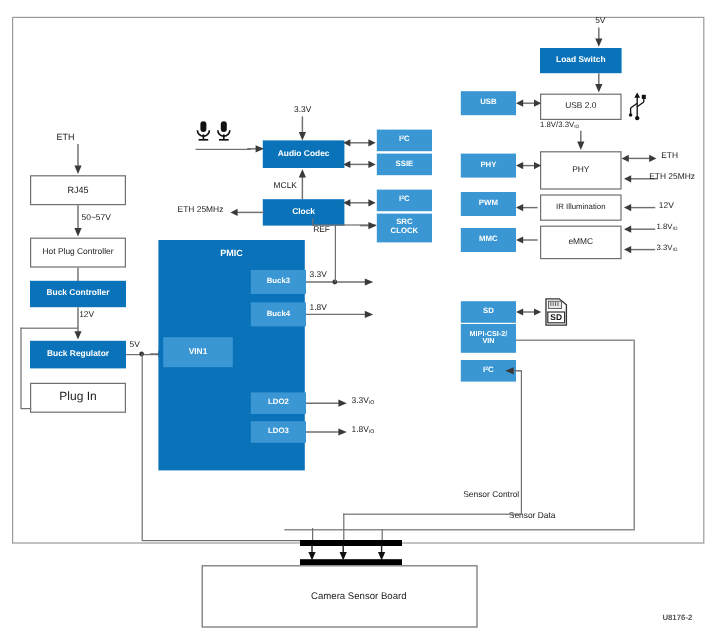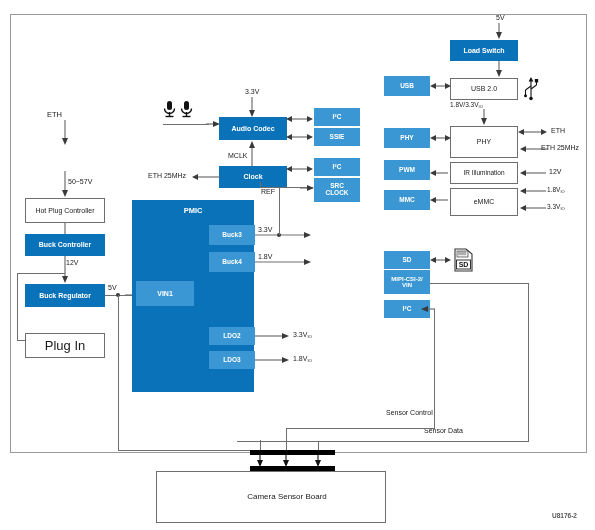--- a/index.html
+++ b/index.html
@@ -37,20 +37,23 @@
 <div id="root">
 
   <div class="frame" style="left:10px;top:14px;width:575px;height:437px;"></div>
 
   <div class="lbl" style="left:47px;top:110px;font-size:7.5px;">ETH</div>
   <svg class="ar" style="left:60px;top:120px;width:10px;height:26px;">
     <line x1="5" y1="0" x2="5" y2="20" stroke="#6f6f6f" stroke-width="1.2"></line>
     <polygon points="5,25 2,18 8,18" fill="#3a3a3a"></polygon>
   </svg>
 
+  <div class="blk blk-w" style="left:25px;top:146px;width:80px;height:25px;font-size:7.5px;">
+    <span>RJ45</span>
+  </div>
 
   <div class="lbl" style="left:68px;top:178px;font-size:7px;">50~57V</div>
   <svg class="ar" style="left:60px;top:171px;width:10px;height:27px;">
     <line x1="5" y1="0" x2="5" y2="21" stroke="#6f6f6f" stroke-width="1.2"></line>
     <polygon points="5,26 2,19 8,19" fill="#3a3a3a"></polygon>
   </svg>
 
   <div class="blk blk-w" style="left:25px;top:198px;width:80px;height:25px;font-size:7px;">
     <span>Hot Plug Controller</span>
   </div>
@@ -67,21 +70,21 @@
   <div class="lbl" style="left:66px;top:259px;font-size:7px;">12V</div>
   <svg class="ar" style="left:60px;top:256px;width:10px;height:28px;">
     <line x1="5" y1="0" x2="5" y2="22" stroke="#6f6f6f" stroke-width="1.2"></line>
     <polygon points="5,27 2,20 8,20" fill="#3a3a3a"></polygon>
   </svg>
 
   <div class="blk blk-b" style="left:25px;top:284px;width:80px;height:23px;font-size:7px;">
     <span>Buck Regulator</span>
   </div>
 
-  <div class="blk blk-w" style="left:25px;top:333px;width:80px;height:25px;font-size:13px;justify-content:center;">
+  <div class="blk blk-w" style="left:25px;top:319px;width:80px;height:25px;font-size:10px;justify-content:center;">
     <span>Plug In</span>
   </div>
 
   <div class="ln lnv" style="left:17px;top:273px;height:67px;"></div>
   <div class="ln lnh" style="left:17px;top:273px;width:48px;"></div>
   <div class="ln lnh" style="left:17px;top:340px;width:9px;"></div>
 
   <div class="lbl" style="left:108px;top:284px;font-size:7px;">5V</div>
   <div class="ln lnh" style="left:105px;top:295px;width:28px;"></div>
   <div class="dot" style="left:116px;top:293px;"></div>
@@ -407,19 +410,19 @@
   </svg>
   <svg class="ar" style="left:281px;top:454px;width:10px;height:14px;">
     <line x1="5" y1="0" x2="5" y2="8" stroke="#222" stroke-width="1.2"></line>
     <polygon points="5,13 2,6 8,6" fill="#111"></polygon>
   </svg>
   <svg class="ar" style="left:313px;top:454px;width:10px;height:14px;">
     <line x1="5" y1="0" x2="5" y2="8" stroke="#222" stroke-width="1.2"></line>
     <polygon points="5,13 2,6 8,6" fill="#111"></polygon>
   </svg>
 
-  <div class="blk blk-w" style="left:156px;top:471px;width:230px;height:52px;font-size:8px;padding-left:32px;">
+  <div class="blk blk-w" style="left:168px;top:471px;width:230px;height:52px;font-size:8px;padding-left:32px;">
     <span>Camera Sensor Board</span>
   </div>
 
   <div class="lbl" style="left:552px;top:512px;font-size:6.5px;color:#555;font-weight:bold;">U8176-2</div>
 
 </div>
 
 </body></html>

